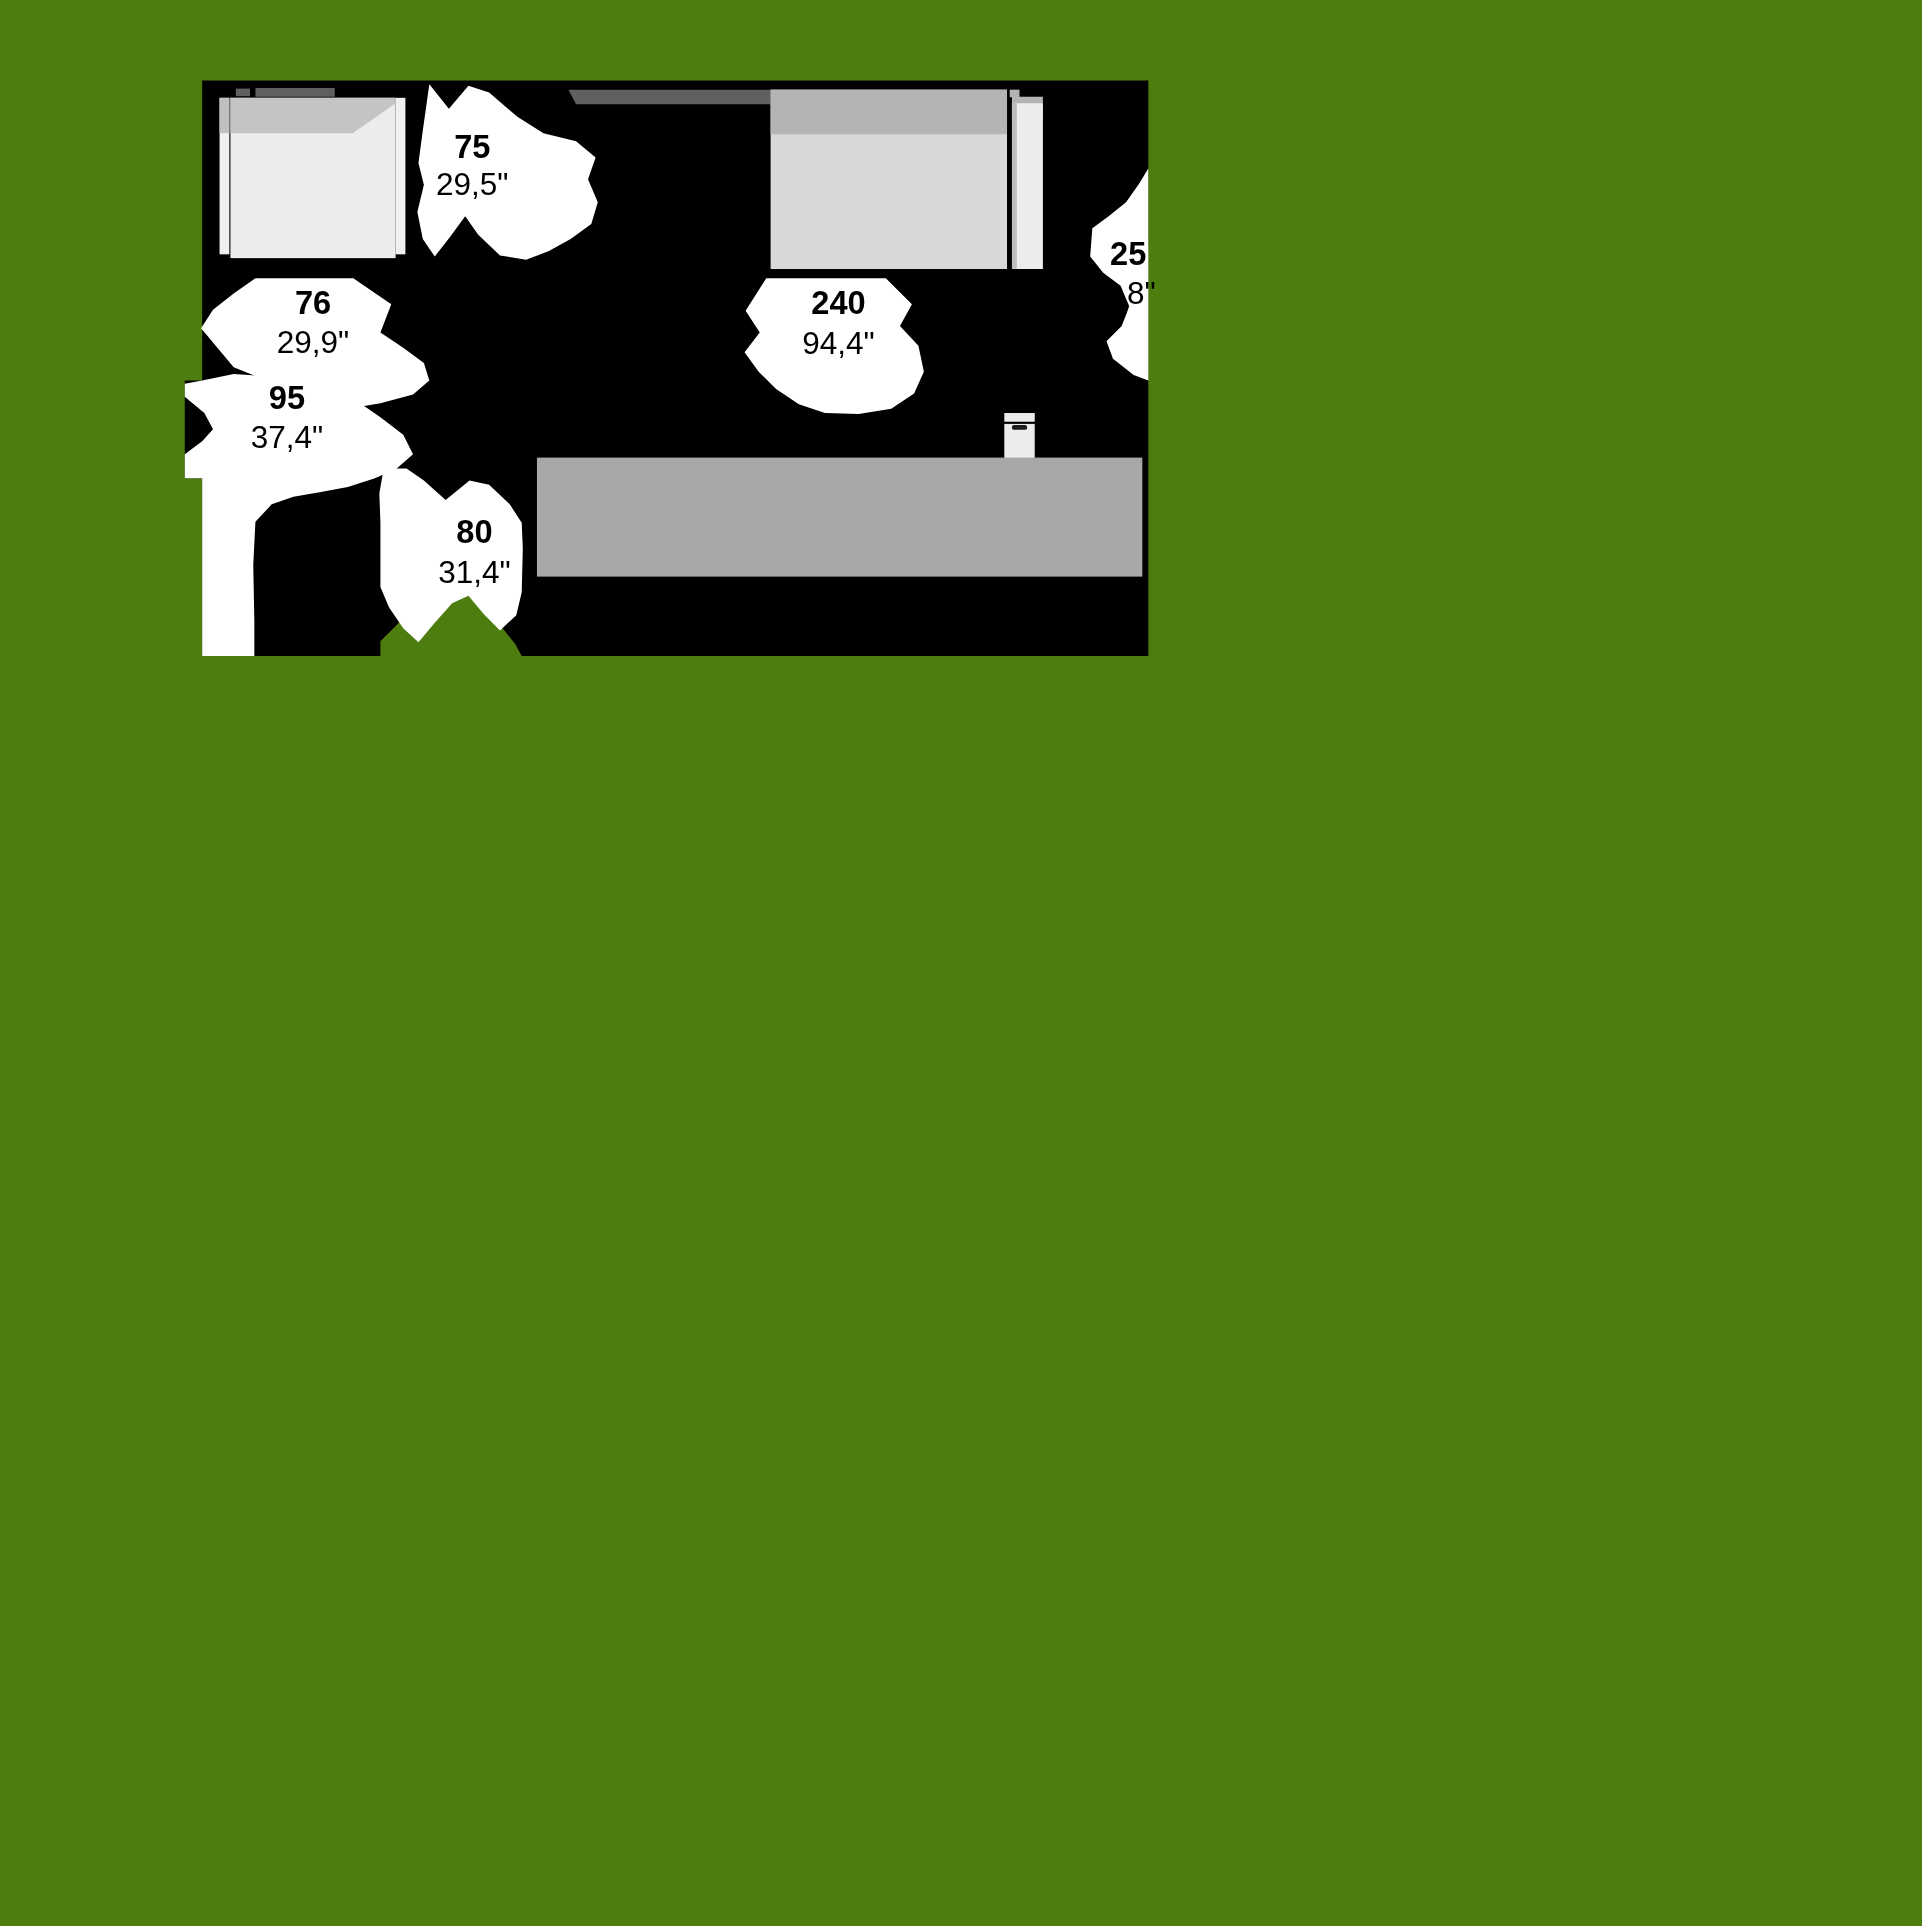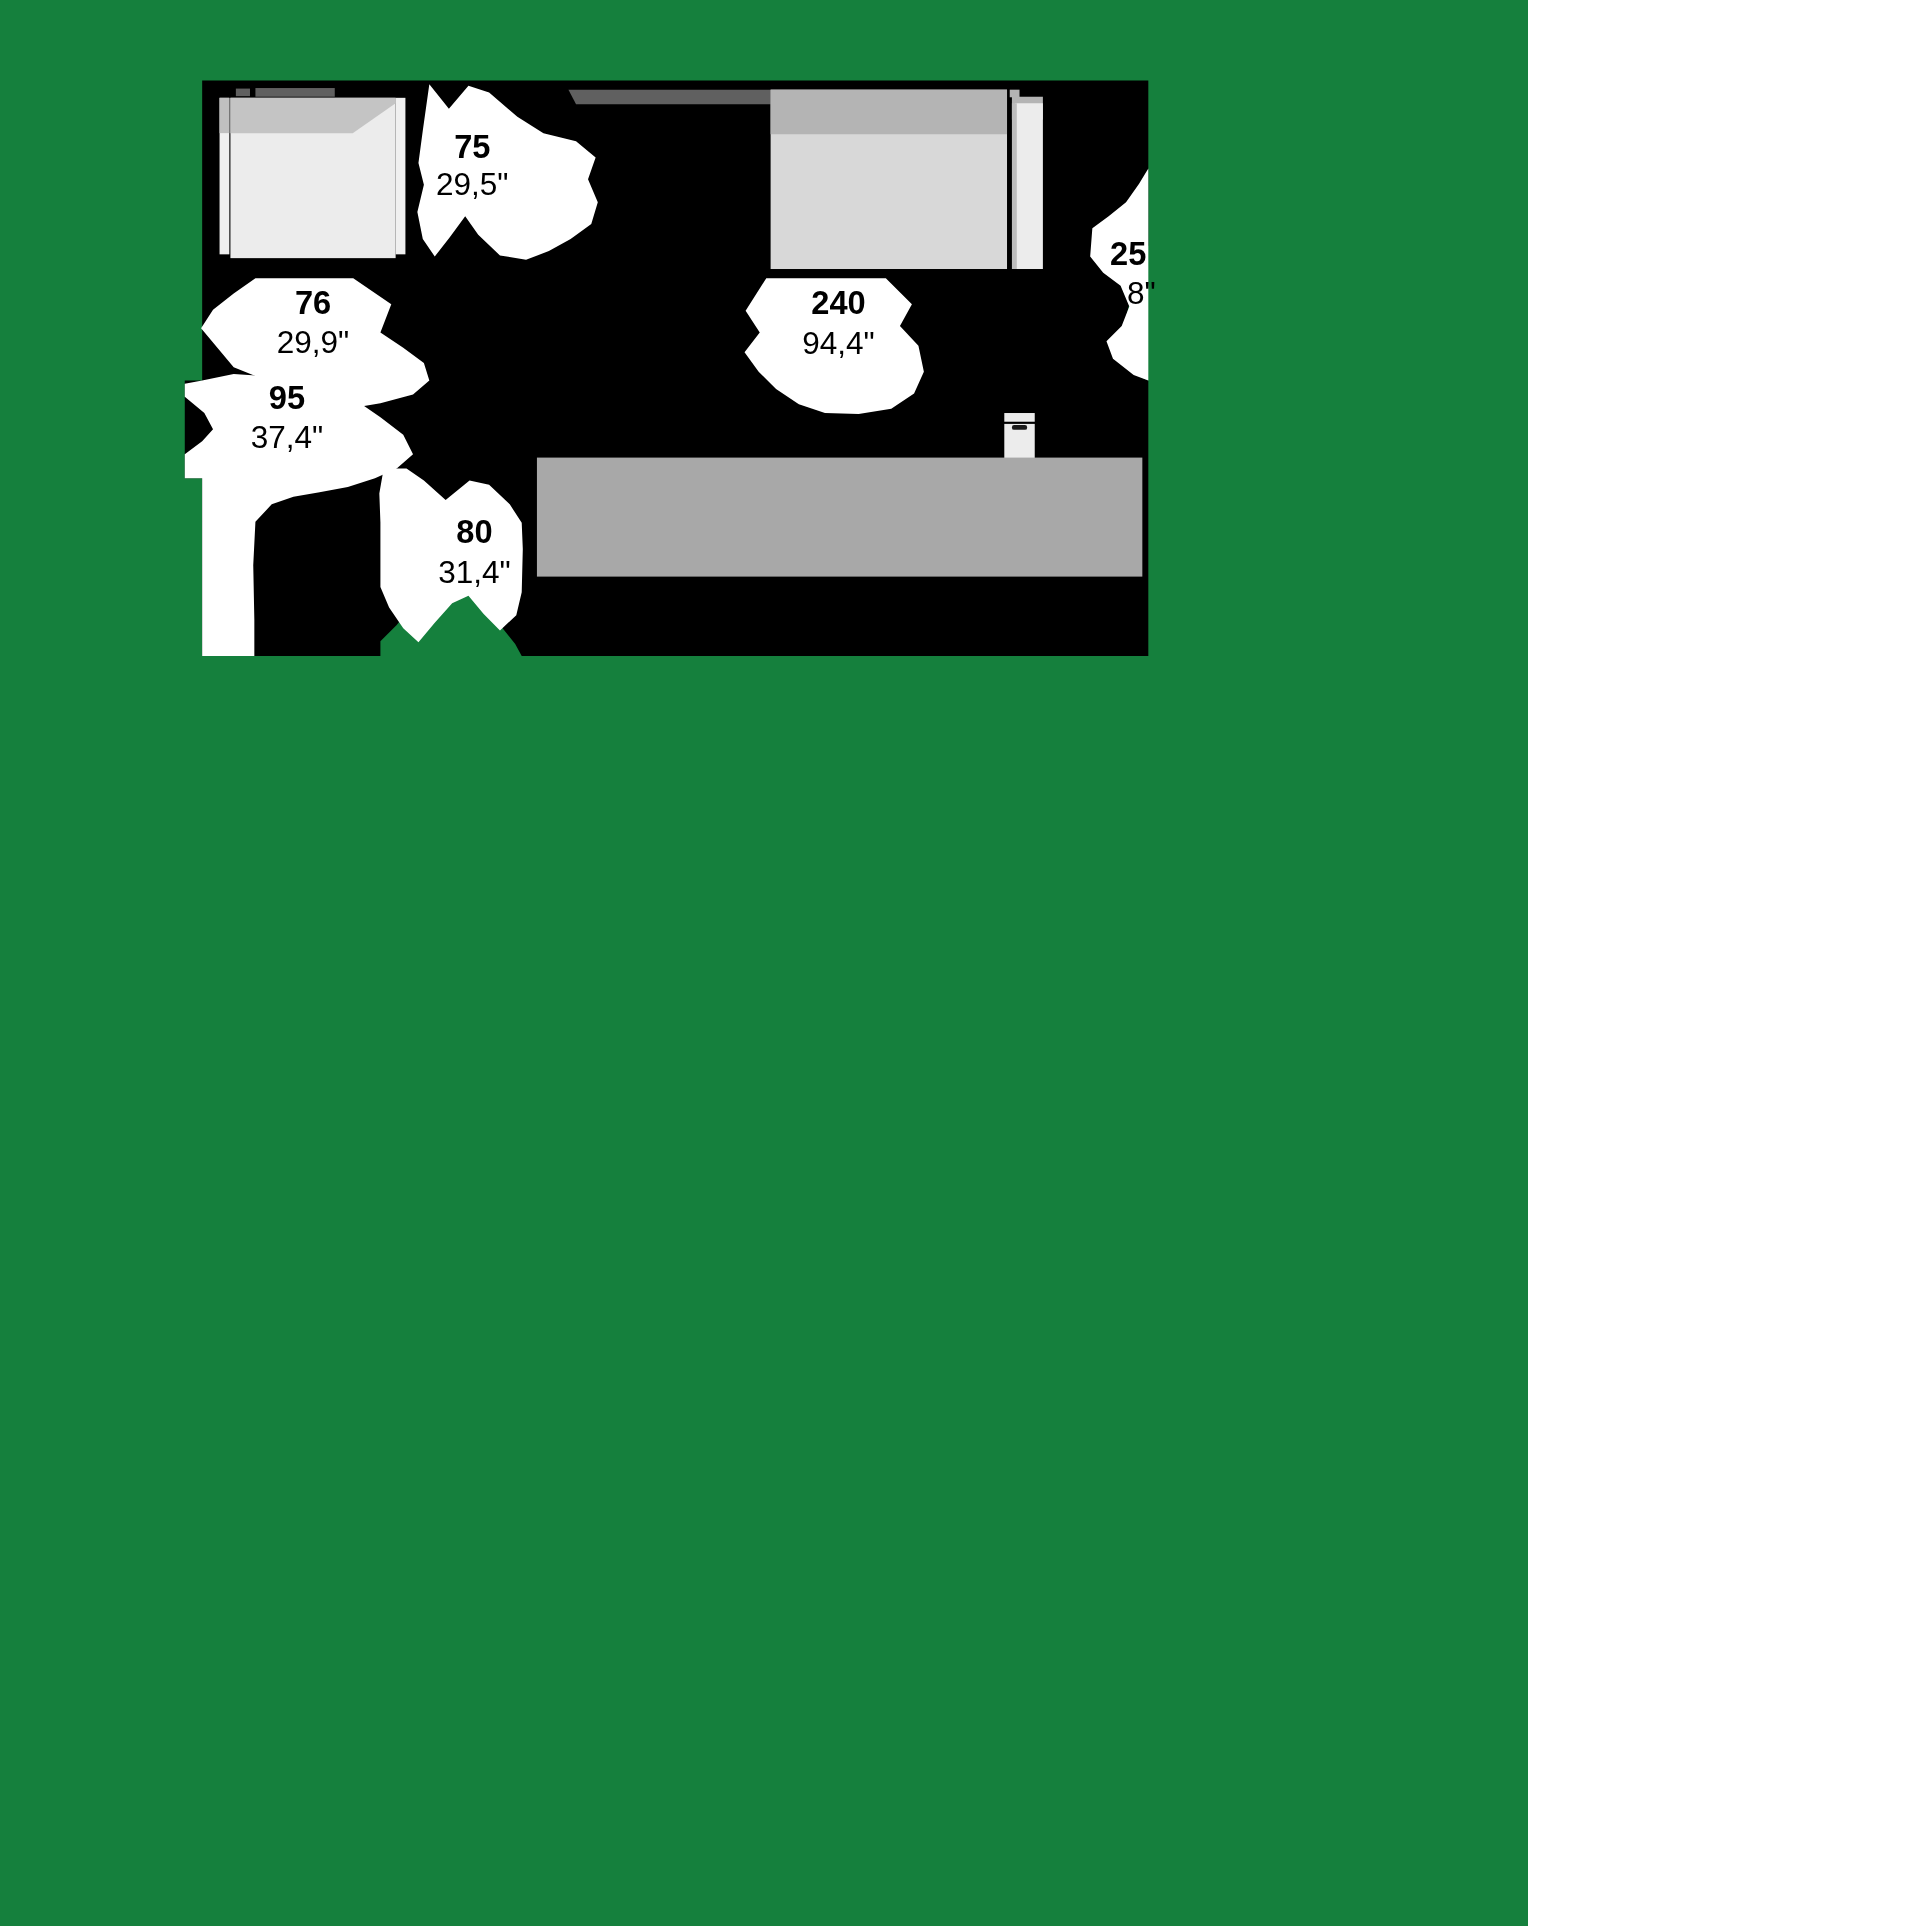--- a/index.html
+++ b/index.html
@@ -4,22 +4,22 @@
 <title>Dimension Drawing</title>
 <style>
   html,body{margin:0;padding:0;background:#ffffff;}
   body{
     width:1926px;height:1926px;
     font-family:"Liberation Sans", sans-serif;
     overflow:hidden;
   }
   #stage{
     position:relative;
-    width:1528px;height:1926px;
-    background:#15803d;
+    width:1922px;height:1926px;
+    background:#4d7c0f;
   }
   #drawing{
     position:absolute;
     left:0;top:0;
     width:1926px;height:1926px;
   }
   svg{display:block;}
   .dim-cm{
     font-family:"Liberation Sans", sans-serif;
     font-weight:bold;

